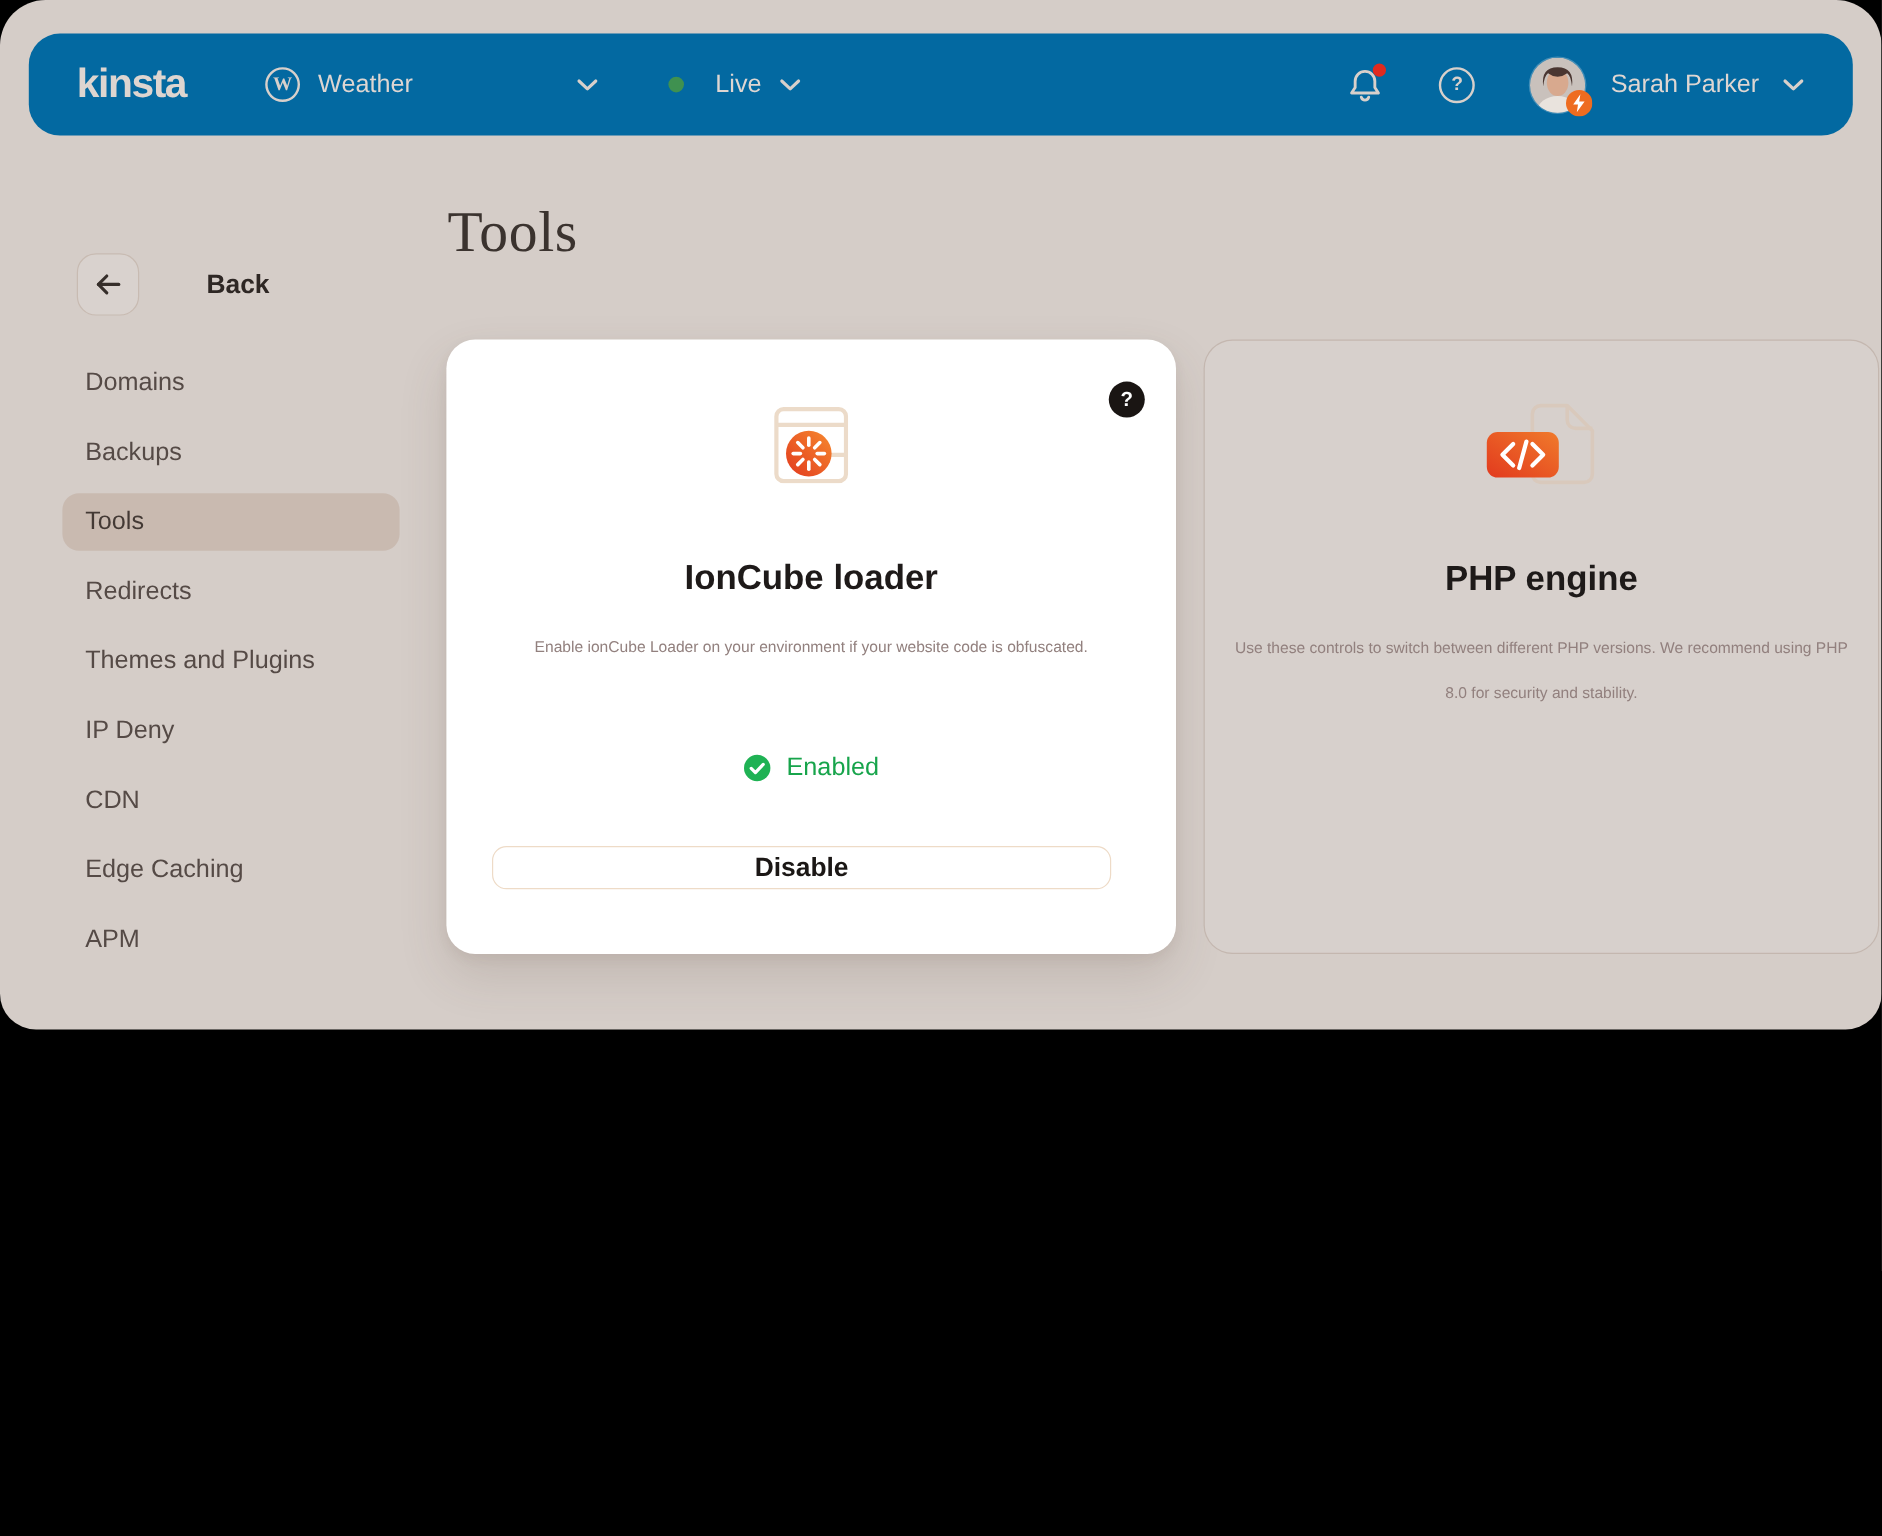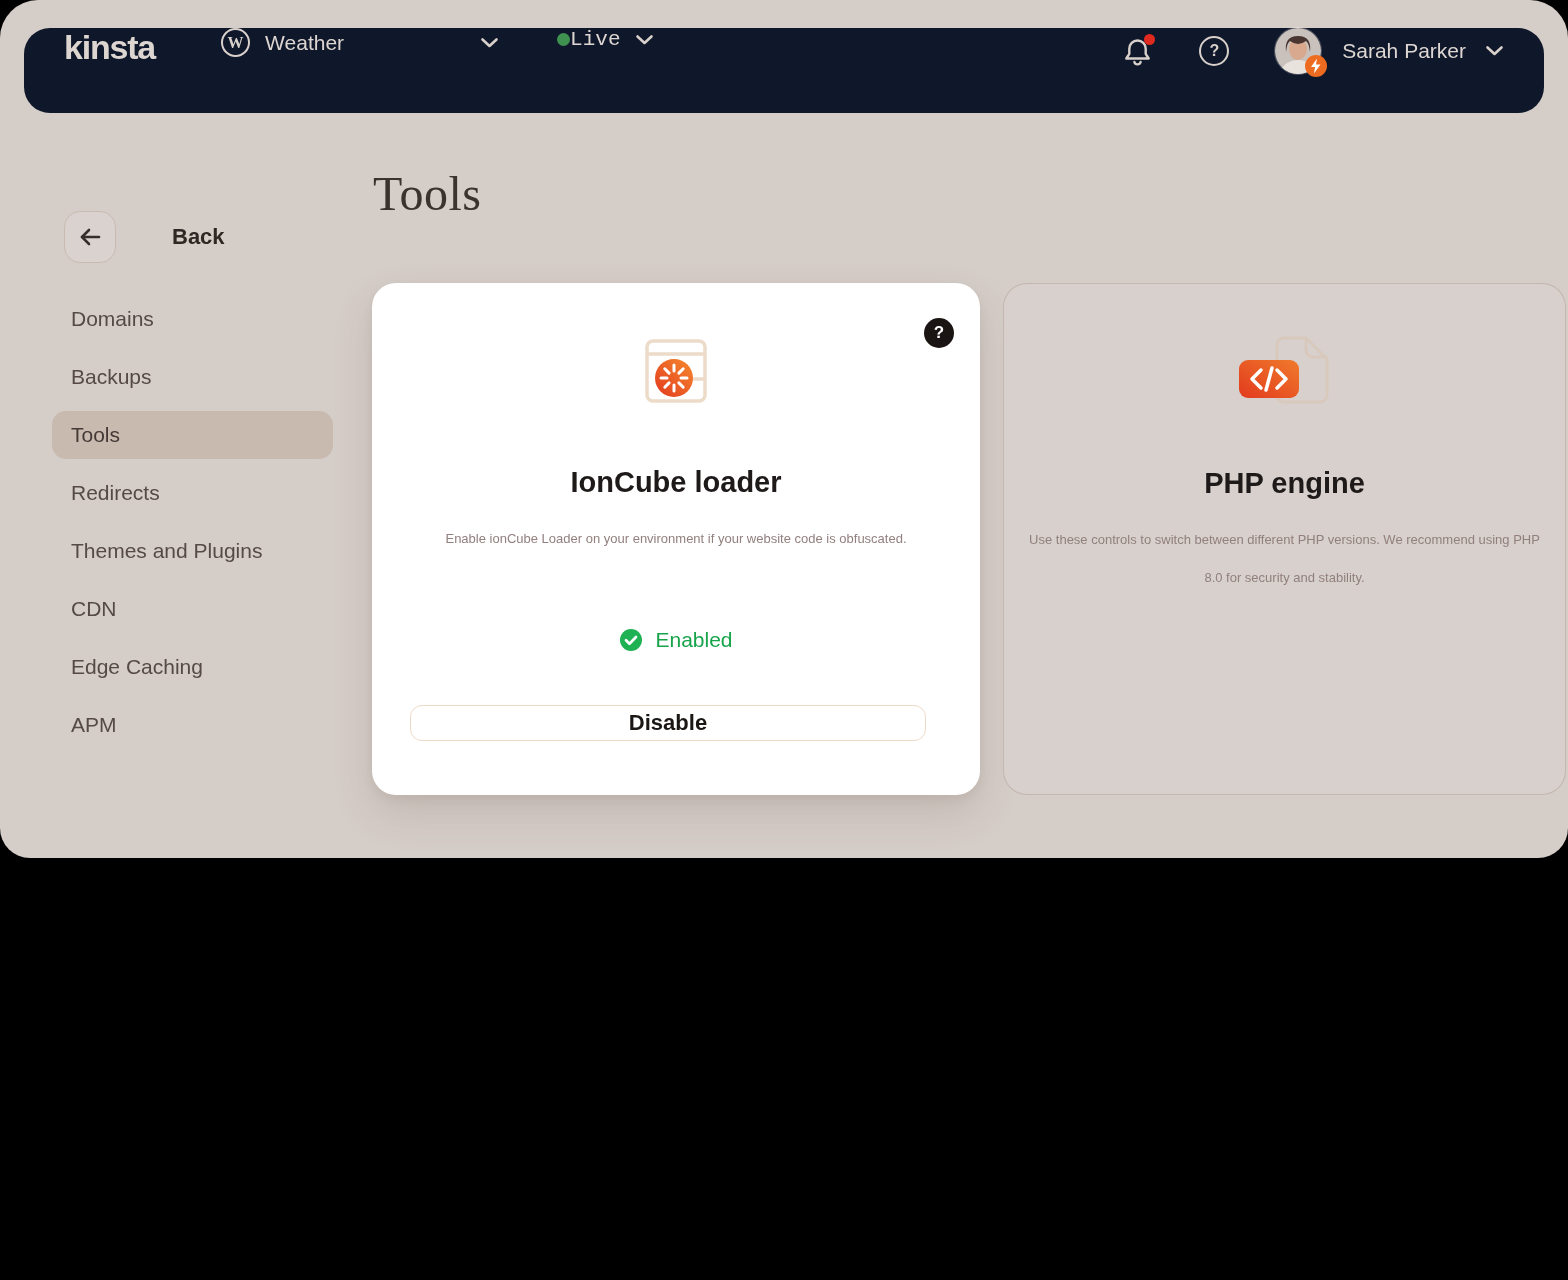--- a/index.html
+++ b/index.html
@@ -4,33 +4,33 @@
 <style>
   * { margin:0; padding:0; box-sizing:border-box; }
   html,body { background:#000; }
   body { font-family:"Liberation Sans", sans-serif; }
   .canvas { position:relative; width:1568px; height:1280px; background:#000; overflow:hidden; }
   .window { position:absolute; left:0; top:0; width:1568px; height:858px;
             background:#d5cdc8; border-radius:38px 38px 30px 30px; overflow:hidden; }
 
   
   .topbar { position:absolute; left:24px; top:28px; width:1520px; height:85px;
-            background:#0f172a; border-radius:26px; display:flex; align-items:flex-start;
+            background:#0369a1; border-radius:26px; display:flex; align-items:center;
             padding:0 40px; }
   .logo { font-size:34px; font-weight:700; letter-spacing:-1.2px; color:#ddd5d0; cursor:pointer; }
   .site-selector { margin-left:66px; width:278px; display:flex; align-items:center; cursor:pointer; }
   .wp-badge { width:29px; height:29px; border:2px solid #d8d0cb; border-radius:50%;
               display:flex; align-items:center; justify-content:center;
               font-family:"Liberation Serif", serif; font-size:16px; font-weight:700; color:#d8d0cb; }
   .bar-label { font-size:21px; font-weight:500; color:#ded6d2; }
   .site-selector .bar-label { margin-left:15px; }
   .site-selector .chev { margin-left:auto; }
   .env-selector { margin-left:58px; display:flex; align-items:center; cursor:pointer; }
   .env-dot { width:13px; height:13px; border-radius:50%; background:#3f9150; }
-  .env-selector .bar-label { margin-left:0;font-family:Liberation Mono, monospace; }
+  .env-selector .bar-label { margin-left:26px; }
   .env-selector .chev { margin-left:14px; }
   .topbar-right { margin-left:auto; display:flex; align-items:center; }
   .icon-btn { position:relative; display:flex; align-items:center; justify-content:center; cursor:pointer; }
   .notif-dot { position:absolute; top:-3px; right:-4px; width:11px; height:11px;
                border-radius:50%; background:#e02a1f; }
   .help-circle { width:30px; height:30px; border:2.4px solid #d8d0cb; border-radius:50%;
                  display:flex; align-items:center; justify-content:center;
                  font-size:16px; font-weight:700; color:#d8d0cb; margin-left:48px; }
   .avatar { position:relative; margin-left:46px; width:46px; height:46px; border-radius:50%;
             cursor:pointer; }
@@ -149,20 +149,21 @@
       </div>
       <span class="back-label">Back</span>
     </div>
 
     <div class="nav">
       <div class="nav-item">Domains</div>
       <div class="nav-item">Backups</div>
       <div class="nav-item active">Tools</div>
       <div class="nav-item">Redirects</div>
       <div class="nav-item">Themes and Plugins</div>
+      <div class="nav-item">IP Deny</div>
       <div class="nav-item">CDN</div>
       <div class="nav-item">Edge Caching</div>
       <div class="nav-item">APM</div>
     </div>
 
     <h1 class="page-title">Tools</h1>
 
     <div class="card card-ioncube">
       <div class="card-help-badge">
         <span>?</span>

